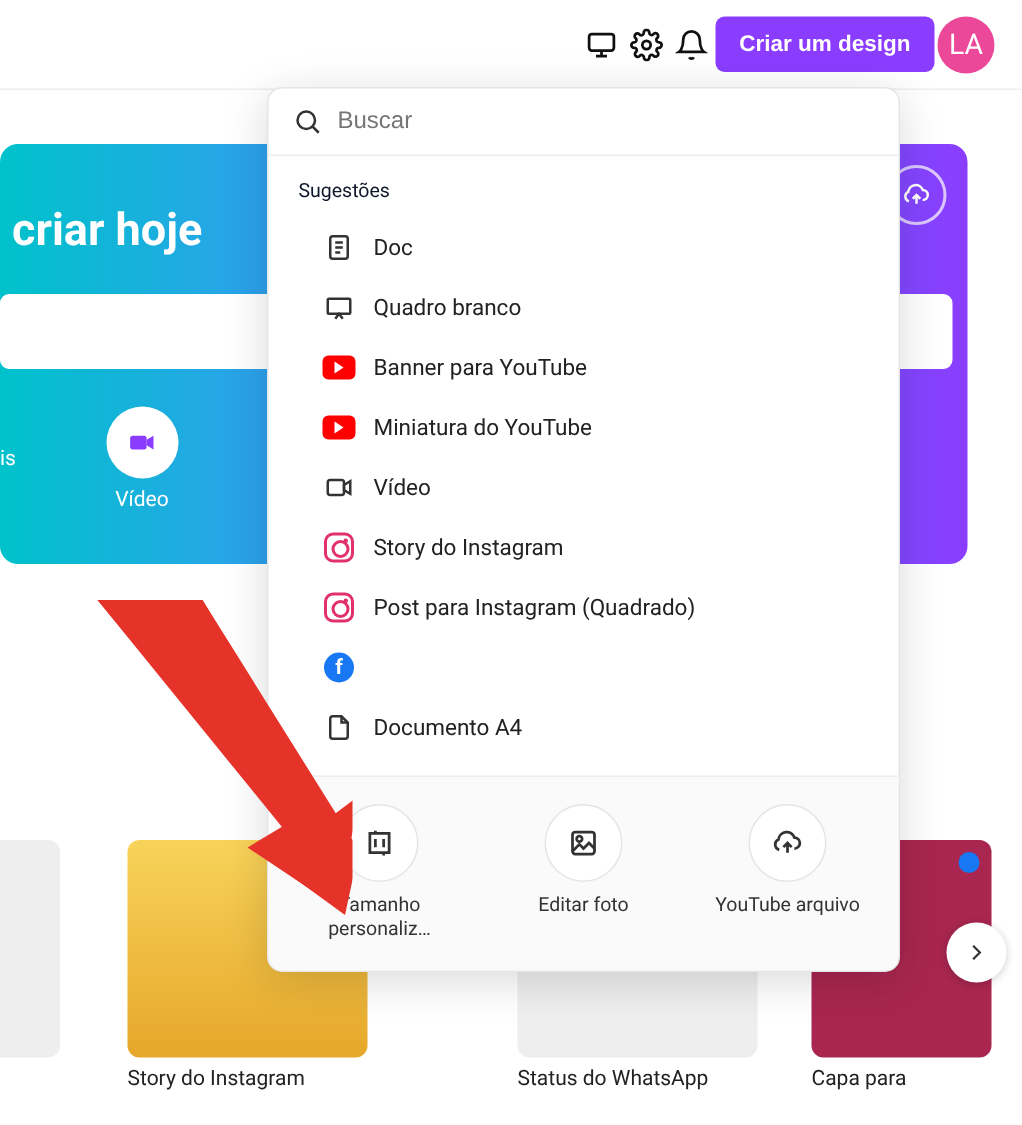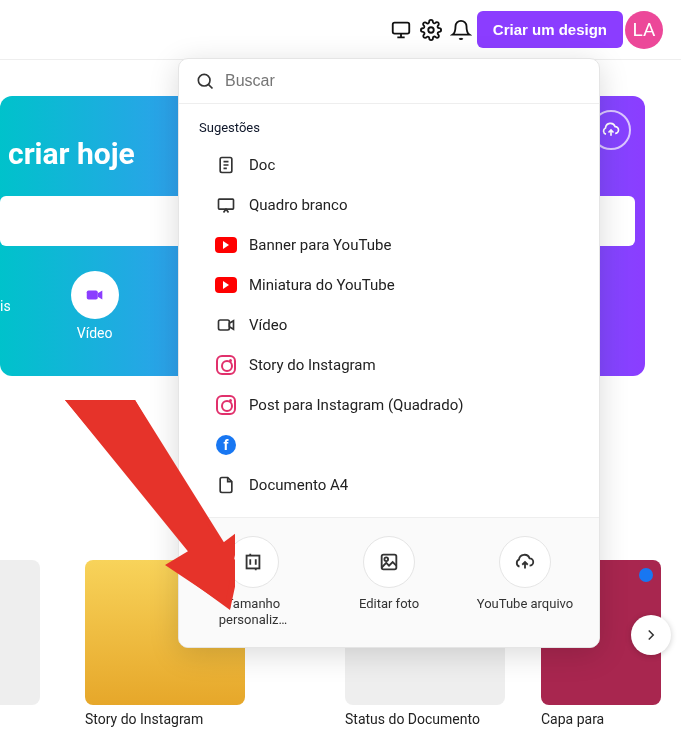--- a/index.html
+++ b/index.html
@@ -124,21 +124,21 @@
   <div class="card c1">
     <div class="thumb"></div>
     <div class="card-label">Paisa…</div>
   </div>
   <div class="card c2">
     <div class="thumb yellow"></div>
     <div class="card-label">Story do Instagram</div>
   </div>
   <div class="card c3">
     <div class="thumb"></div>
-    <div class="card-label">Status do Documento</div>
+    <div class="card-label">Status do WhatsApp</div>
   </div>
   <div class="card c4">
     <div class="thumb pink">
         <div class="fb-badge"></div>
       </div>
     <div class="card-label">Capa para</div>
   </div>
   <div class="next-circ">
     <svg viewBox="0 0 24 24" fill="none" stroke="#333" stroke-width="2">
         <path d="M9 6l6 6-6 6"></path>

